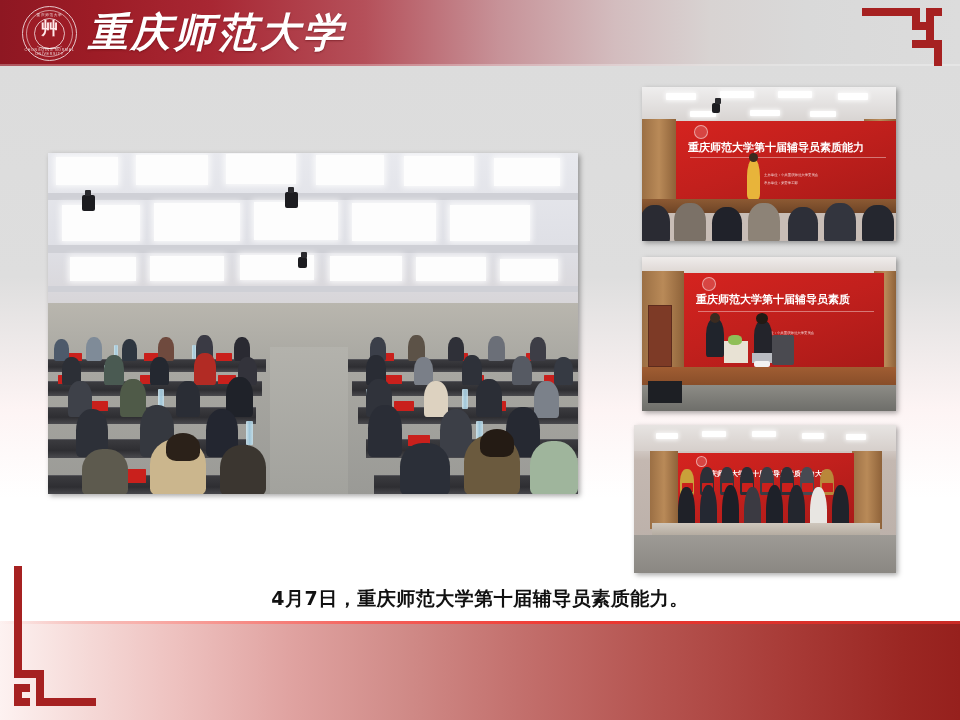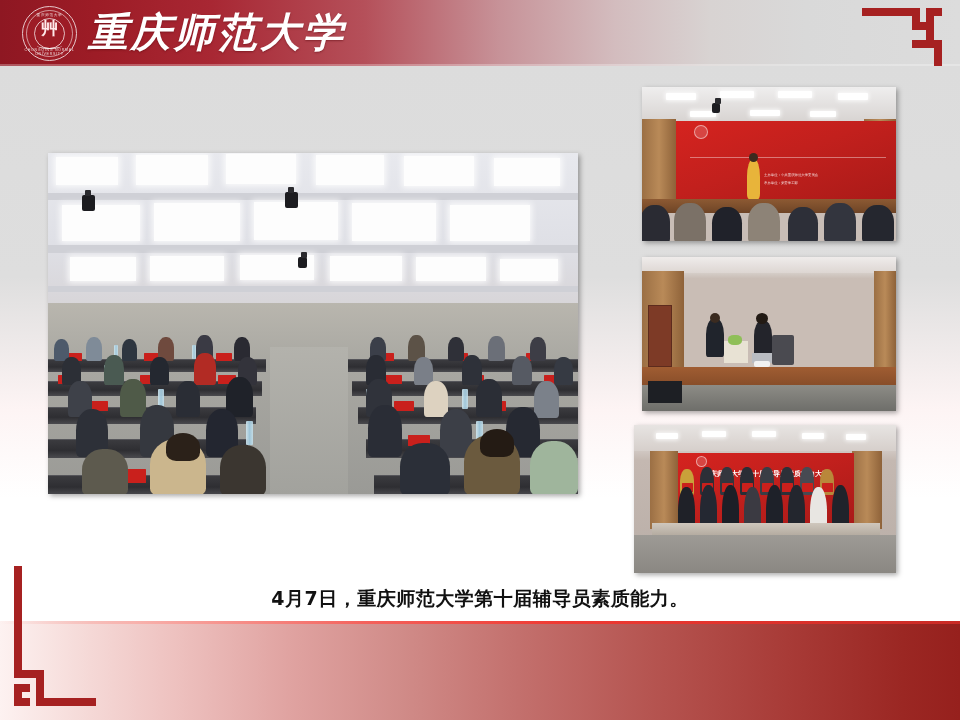--- a/index.html
+++ b/index.html
@@ -542,20 +542,21 @@
       <div class="thumb-light" style="left:48px; top:24px; width:26px; height:6px;"></div>
       <div class="thumb-light" style="left:108px;top:23px; width:30px; height:6px;"></div>
       <div class="thumb-light" style="left:168px;top:24px; width:26px; height:6px;"></div>
       <div class="projector" style="left:70px; top:16px; width:8px; height:10px;"></div>
 
       <div class="wood-col" style="left:0px;   top:32px; width:34px; height:86px;"></div>
       <div class="wood-col" style="left:222px; top:32px; width:32px; height:86px;"></div>
 
       <div class="stage-banner" style="left:34px; top:34px; width:220px; height:84px;">
         <div class="banner-logo" style="left:18px; top:4px; width:12px; height:12px;"></div>
+        <div class="banner-text" style="top:20px; font-size:11px; line-height:13px; text-align:left; padding-left:12px; box-sizing:border-box;">重庆师范大学第十届辅导员素质能力</div>
         <div style="position:absolute;left:14px;top:36px;width:196px;height:1px;background:rgba(255,255,255,0.4);"></div>
         <div class="banner-sub" style="top:52px; font-size:3.4px; line-height:5px; text-align:left; padding-left:88px; box-sizing:border-box;">主办单位：中共重庆师范大学委员会</div>
         <div class="banner-sub" style="top:60px; font-size:3.4px; line-height:5px; text-align:left; padding-left:88px; box-sizing:border-box;">承办单位：党委学工部</div>
       </div>
 
       <div style="position:absolute;left:105px;top:72px;width:13px;height:40px;background:#e8b43a;border-radius:44% 44% 14% 14%;"></div>
       <div style="position:absolute;left:107px;top:66px;width:9px;height:9px;background:#3a2a1e;border-radius:50%;"></div>
 
       <div style="position:absolute;left:0;top:112px;width:100%;height:14px;background:linear-gradient(to bottom,#8d5a33,#6e4426);"></div>
 
@@ -571,20 +572,28 @@
 
   <div class="photo photo-t2">
     <div class="ph-inner">
       <div class="thumb-room" style="background:linear-gradient(to bottom,#e0dcda 0%,#d6cfca 10%,#c9bdb5 14%,#c9bdb5 100%);"></div>
       <div style="position:absolute;left:0;top:0;width:100%;height:16px;background:linear-gradient(to bottom,#efeceb,#ddd6d2);"></div>
 
       <div class="wood-col" style="left:0px;   top:14px; width:42px; height:100px;"></div>
       <div style="position:absolute;left:6px;top:48px;width:24px;height:62px;background:#7d3a26;border:1px solid #5d2b1d;box-sizing:border-box;"></div>
       <div class="wood-col" style="left:232px; top:14px; width:22px; height:100px;"></div>
 
+      <div class="stage-banner" style="left:42px; top:16px; width:200px; height:98px;">
+        <div class="banner-logo" style="left:18px; top:4px; width:12px; height:12px;"></div>
+        <div class="banner-text" style="top:20px; font-size:11px; line-height:13px; text-align:left; padding-left:12px; box-sizing:border-box;">重庆师范大学第十届辅导员素质</div>
+        <div style="position:absolute;left:14px;top:38px;width:176px;height:1px;background:rgba(255,255,255,0.4);"></div>
+        <div class="banner-sub" style="top:58px; font-size:3.4px; line-height:5px; text-align:left; padding-left:76px; box-sizing:border-box;">主办单位：中共重庆师范大学委员会</div>
+        <div class="banner-sub" style="top:66px; font-size:3.4px; line-height:5px; text-align:left; padding-left:76px; box-sizing:border-box;">承办单位：党委学工部</div>
+        <div class="banner-sub" style="top:80px; font-size:3.6px; line-height:5px; text-align:left; padding-left:76px; box-sizing:border-box;">二〇二二年四月</div>
+      </div>
 
       <div style="position:absolute;left:64px;top:62px;width:18px;height:38px;background:#20242c;border-radius:40% 40% 10% 10%;"></div>
       <div style="position:absolute;left:68px;top:56px;width:10px;height:10px;background:#3b2b20;border-radius:50%;"></div>
 
       <div style="position:absolute;left:82px;top:84px;width:24px;height:22px;background:#e8e2d4;"></div>
       <div style="position:absolute;left:86px;top:78px;width:14px;height:10px;background:#8fbf58;border-radius:40%;"></div>
 
       <div style="position:absolute;left:112px;top:64px;width:18px;height:36px;background:#23242b;border-radius:40% 40% 10% 10%;"></div>
       <div style="position:absolute;left:114px;top:56px;width:12px;height:11px;background:#221a14;border-radius:50%;"></div>
       <div style="position:absolute;left:110px;top:96px;width:22px;height:10px;background:#b9bcc2;"></div>

